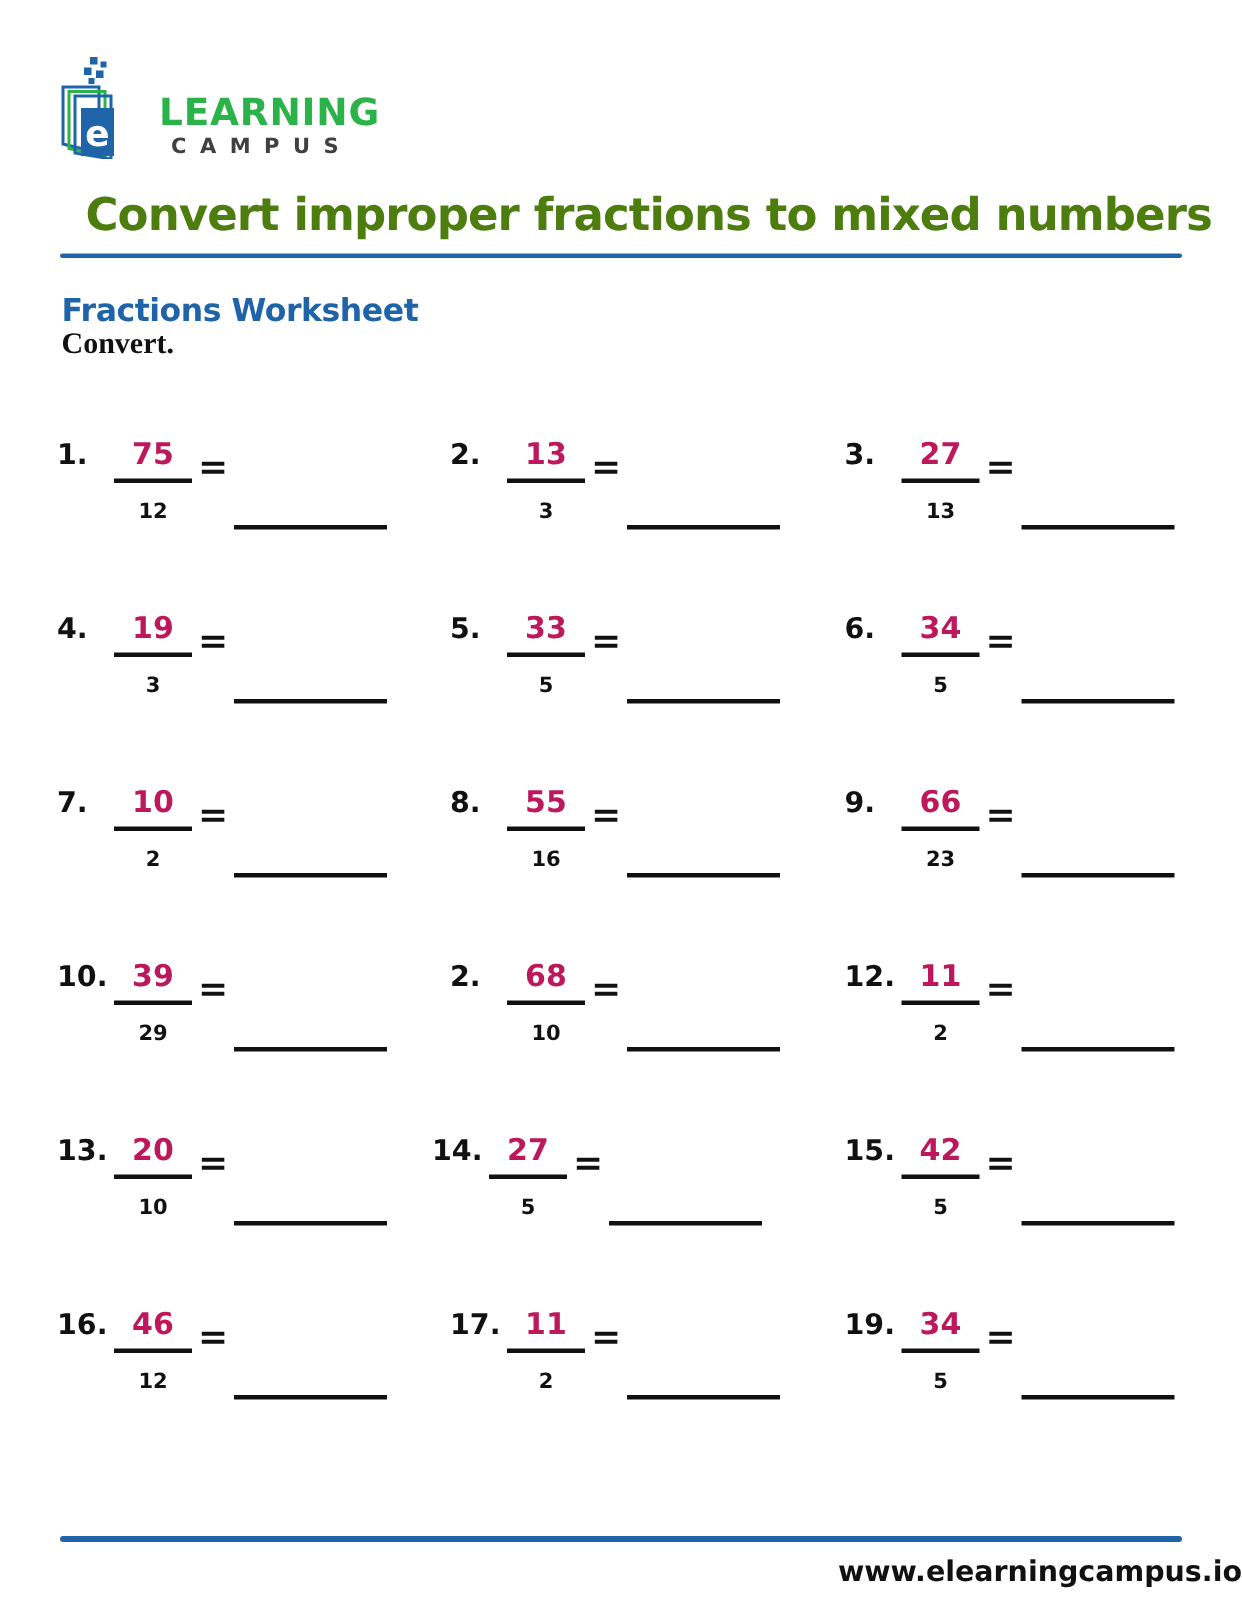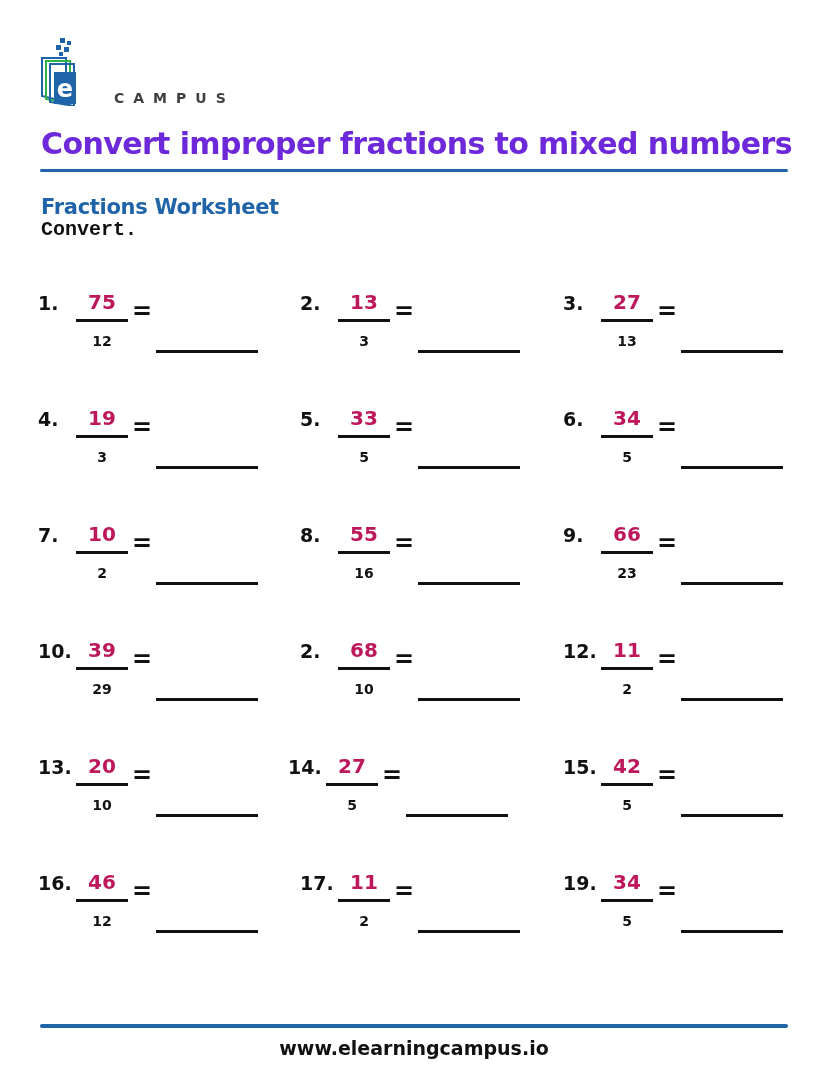--- a/index.html
+++ b/index.html
@@ -4,53 +4,54 @@
   <style>
     * { margin: 0; padding: 0; box-sizing: border-box; }
     html, body { width: 828px; height: 1071px; background: #ffffff; overflow: hidden; }
     body { position: relative; font-family: "DejaVu Sans", "Liberation Sans", sans-serif; color: #111111; }
 
     .logo { position: absolute; left: 40px; top: 36px; width: 200px; height: 70px; }
     .logo-book { position: absolute; left: 0; top: 0; width: 70px; height: 70px; }
     .logo-text-learning { position: absolute; left: 66px; top: 24px; font-size: 25px; font-weight: bold; color: #2bb34a; letter-spacing: 0.5px; font-family: "DejaVu Sans", sans-serif; }
     .logo-text-campus { position: absolute; left: 74px; top: 54px; font-size: 14px; font-weight: bold; color: #404040; letter-spacing: 9px; font-family: "DejaVu Sans", sans-serif; }
 
-    .title { position: absolute; left: 41px; top: 126px; font-size: 30px; font-weight: bold; color: #6d28d9; letter-spacing: -0.6px; white-space: nowrap; font-family: "DejaVu Sans", sans-serif; }
+    .title { position: absolute; left: 57px; top: 126px; font-size: 30px; font-weight: bold; color: #4d7c0f; letter-spacing: -0.6px; white-space: nowrap; font-family: "DejaVu Sans", sans-serif; }
     .title-rule { position: absolute; left: 40px; top: 169px; width: 748px; height: 3px; background: #1f64a8; border-radius: 2px; }
     .subtitle { position: absolute; left: 41px; top: 180px; font-size: 21px; font-weight: bold; color: #1f64a8; letter-spacing: -0.3px; font-family: "DejaVu Sans", sans-serif; margin-top: 15px; }
-    .instruction { position: absolute; left: 41px; top: 218px; font-size: 20px; font-weight: bold; color: #111111; font-family: Liberation Mono, monospace; }
+    .instruction { position: absolute; left: 41px; top: 218px; font-size: 20px; font-weight: bold; color: #111111; font-family: Liberation Serif, serif; }
 
     .problem { position: absolute; width: 250px; height: 90px; }
     .problem .num { position: absolute; left: 0; top: 12px; font-size: 19px; font-weight: bold; color: #111; white-space: nowrap; font-family: "DejaVu Sans", sans-serif; }
     .problem .frac { position: absolute; left: 38px; top: 10px; width: 52px; text-align: center; }
     .problem .numerator { display: block; font-size: 20px; font-weight: bold; line-height: 24px; color: #be185d; font-family: "DejaVu Sans", sans-serif; }
     .problem .bar { display: block; height: 3px; background: #111; margin: 5px 0 7px 0; }
     .problem .denominator { display: block; font-size: 14px; font-weight: bold; line-height: 24px; color: #111; font-family: "DejaVu Sans", sans-serif; }
     .problem .eq { position: absolute; left: 94px; top: 17px; font-size: 24px; font-weight: bold; color: #111; font-family: "DejaVu Sans", sans-serif; }
     .problem .answer-line { position: absolute; left: 118px; top: 70px; width: 102px; height: 3px; background: #111; }
 
     .footer-rule { position: absolute; left: 40px; top: 1024px; width: 748px; height: 4px; background: #1f64a8; border-radius: 2px; }
-    .footer-url { position: absolute; left: 0; top: 1037px; width: 828px; text-align: center; font-size: 19px; font-weight: bold; color: #111; font-family: "DejaVu Sans", sans-serif; }
+    .footer-url { position: absolute; left: 0; top: 1037px; width: 828px; text-align: right; font-size: 19px; font-weight: bold; color: #111; font-family: "DejaVu Sans", sans-serif; }
   </style>
 </head>
 <body>
 
 <div class="logo">
   <svg class="logo-book" viewBox="0 0 70 70" width="70" height="70">
     <rect x="20" y="2" width="5" height="5" fill="#1f64a8"></rect>
     <rect x="27" y="5" width="4" height="4" fill="#1f64a8"></rect>
     <rect x="16" y="9" width="5" height="5" fill="#1f64a8"></rect>
     <rect x="24" y="11" width="5" height="5" fill="#1f64a8"></rect>
     <rect x="19" y="16" width="4" height="4" fill="#1f64a8"></rect>
     <path d="M2 22 L26 22 L26 66 L2 60 Z" fill="none" stroke="#1f64a8" stroke-width="2"></path>
     <path d="M6 25 L30 25 L30 68 L6 63 Z" fill="none" stroke="#2bb34a" stroke-width="2"></path>
     <path d="M10 28 L34 28 L34 70 L10 66 Z" fill="none" stroke="#1f64a8" stroke-width="2"></path>
     <rect x="14" y="36" width="22" height="32" fill="#1f64a8"></rect>
     <text x="25" y="61" text-anchor="middle" font-size="24" font-weight="bold" fill="#ffffff" font-family="DejaVu Sans, sans-serif">e</text>
   </svg>
+  <span class="logo-text-learning">LEARNING</span>
   <span class="logo-text-campus">CAMPUS</span>
 </div>
 
 <h1 class="title">Convert improper fractions to mixed numbers</h1>
 <div class="title-rule"></div>
 <h2 class="subtitle">Fractions Worksheet</h2>
 <div class="instruction">Convert.</div>
 
 <div id="problems">
 

